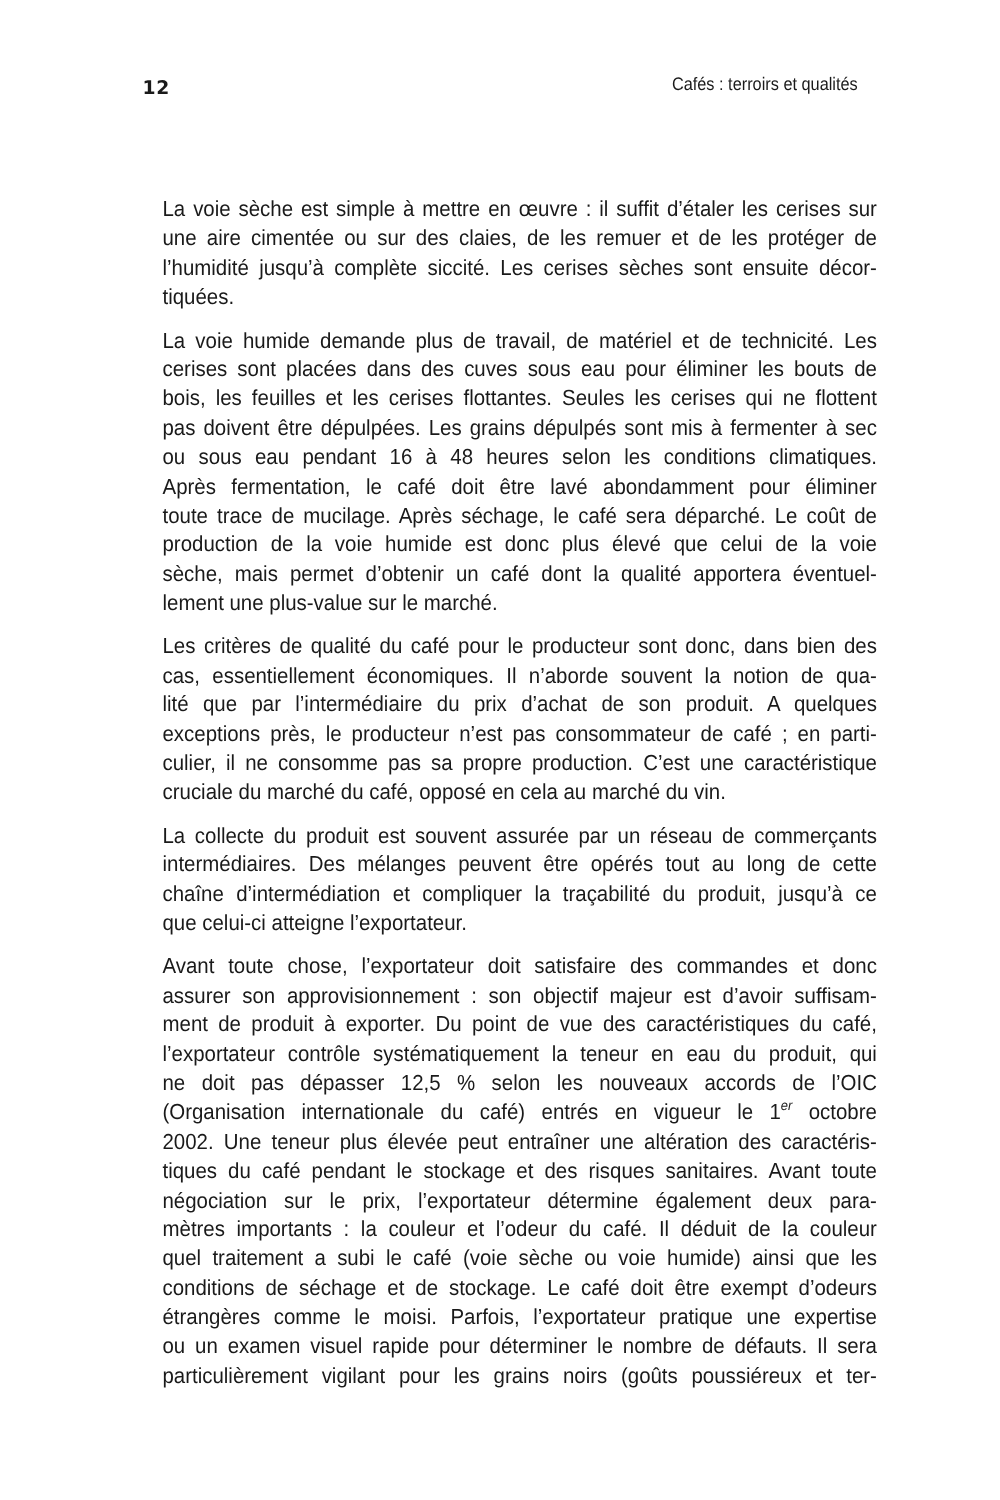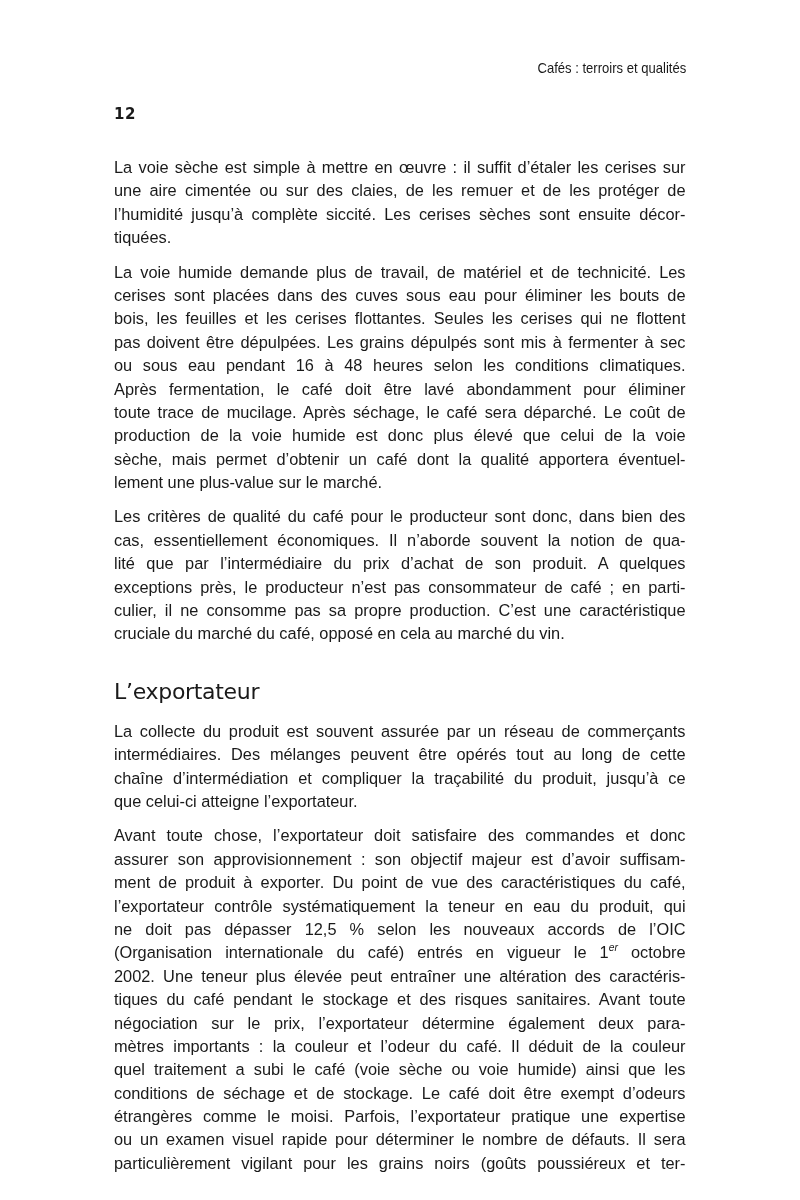--- a/index.html
+++ b/index.html
@@ -22,42 +22,41 @@
       height: 24px;
       font-family: "DejaVu Sans", sans-serif;
     }
     .page-number {
       position: absolute;
       left: 0;
       top: 3px;
       font-size: 15px;
       font-weight: bold;
       letter-spacing: 0.5px;
-      margin-top: 44px;
     }
     .running-title {
       position: absolute;
       right: 0;
       top: 2px;
       font-size: 14.5px;
       font-family: "Liberation Sans", sans-serif;
       transform: scaleX(0.9);
       transform-origin: right center;
     }
     .content {
       position: absolute;
       top: 156px;
       left: 114px;
       width: 572px;
       font-family: "Liberation Sans", sans-serif;
       font-size: 17.4px;
       line-height: 23.4px;
     }
     .para {
-      margin: 0 0 11px 0;
+      margin: 0 0 11px 16px;
     }
     .line {
       display: block;
       white-space: nowrap;
       text-align: justify;
       text-align-last: justify;
       height: 23.4px;
       transform: scaleX(0.94);
       transform-origin: left center;
       width: 608px;
@@ -111,21 +110,20 @@
 
   <p class="para">
     <span class="line">Les critères de qualité du café pour le producteur sont donc, dans bien des</span>
     <span class="line">cas, essentiellement économiques. Il n’aborde souvent la notion de qua-</span>
     <span class="line">lité que par l’intermédiaire du prix d’achat de son produit. A quelques</span>
     <span class="line">exceptions près, le producteur n’est pas consommateur de café ; en parti-</span>
     <span class="line">culier, il ne consomme pas sa propre production. C’est une caractéristique</span>
     <span class="line last">cruciale du marché du café, opposé en cela au marché du vin.</span>
   </p>
 
-  <h2 class="section-heading">L’exportateur</h2>
 
   <p class="para">
     <span class="line">La collecte du produit est souvent assurée par un réseau de commerçants</span>
     <span class="line">intermédiaires. Des mélanges peuvent être opérés tout au long de cette</span>
     <span class="line">chaîne d’intermédiation et compliquer la traçabilité du produit, jusqu’à ce</span>
     <span class="line last">que celui-ci atteigne l’exportateur.</span>
   </p>
 
   <p class="para">
     <span class="line">Avant toute chose, l’exportateur doit satisfaire des commandes et donc</span>

